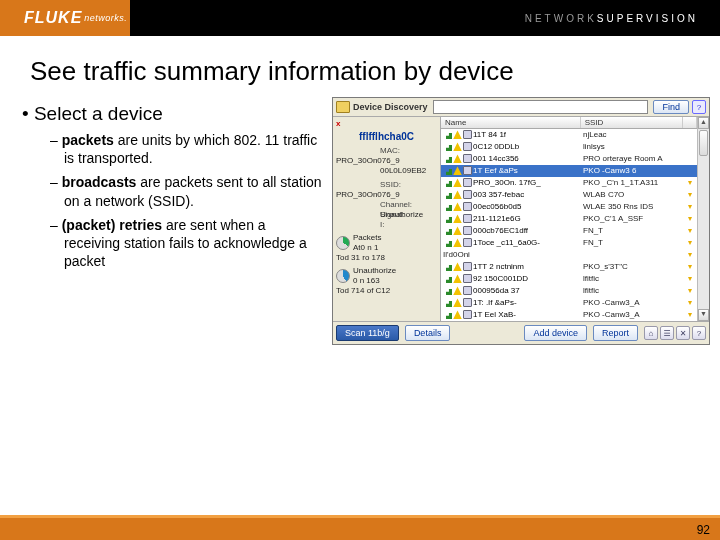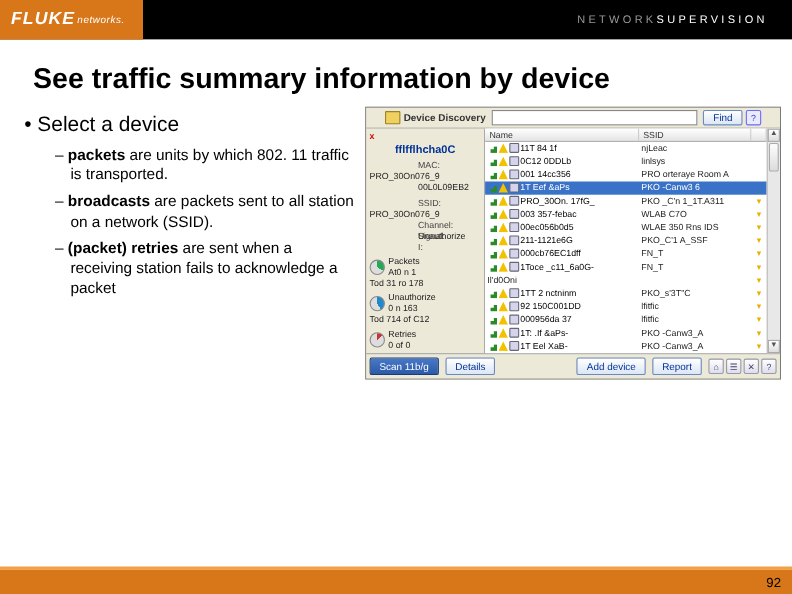--- a/index.html
+++ b/index.html
@@ -1,34 +1,34 @@
 <!DOCTYPE html>
 <html><head>
 <meta charset="utf-8">
 <style>
   * { margin: 0; padding: 0; box-sizing: border-box; }
   body { width: 720px; height: 540px; font-family: Arial, sans-serif; background: #fff; position: relative; overflow: hidden; }
   .topbar { height: 36px; background: #000; display: flex; align-items: stretch; }
-  .logo-box { background: #d8771a; width: 130px; display: flex; align-items: center; padding-left: 10px; position: relative; }
+  .logo-box { background: #d8771a; width: 130px; display: flex; align-items: center; padding-left: 24px; position: relative; }
   .logo-text { color: #fff; font-weight: bold; font-style: italic; font-size: 16px; letter-spacing: 1px; }
   .logo-sub { color: #fff; font-size: 9px; font-style: italic; margin-left: 2px; letter-spacing: 0.5px; }
   .ns { margin-left: auto; display: flex; align-items: center; padding-right: 22px; color: #999; font-size: 10px; letter-spacing: 3px; }
   .ns .sv { color: #fff; }
   .underbar { height: 6px; background: #fff; margin-bottom: 14px; }
-  .title { font-size: 26px; font-weight: bold; padding: 0 30px 10px 30px; color: #000; }
+  .title { font-size: 26px; font-weight: normal; padding: 0 30px 10px 30px; color: #000; }
   .content { display: flex; padding: 0 10px 0 22px; gap: 10px; }
   .left { width: 300px; font-size: 15px; color: #000; }
   .bullet { font-size: 19px; margin: 6px 0 6px 0; }
   .bullet::before { content: "• "; }
   .sub { list-style: none; margin-left: 28px; }
   .sub li { font-size: 14px; margin: 6px 0; text-indent: -14px; padding-left: 14px; line-height: 1.3; }
   .sub li::before { content: "– "; }
   .right { flex: 1; }
   .panel { border: 1px solid #7a7a7a; font-size: 9px; background: #ece9d8; }
-  .panel-top { background: #ece9d8; display: flex; align-items: center; padding: 2px 17px; gap: 3px; border-bottom: 1px solid #aaa; }
+  .panel-top { background: #ece9d8; display: flex; align-items: center; padding: 2px 3px; gap: 3px; border-bottom: 1px solid #aaa; }
   .icon-folder { width: 14px; height: 12px; background: #f0d060; border: 1px solid #a08020; border-radius: 1px; display: inline-block; }
   .panel-title { font-weight: bold; color: #333; }
   .url-box { flex: 1; height: 14px; background: #fff; border: 1px solid #888; margin: 0 2px; }
   .btn-find { background: linear-gradient(#fff,#dce6f5); border: 1px solid #6a8ac0; color: #003399; padding: 1px 8px; font-size: 9px; border-radius: 2px; }
   .help-icon { width: 14px; height: 14px; background: #eaeaff; border: 1px solid #6a6aff; color: #3333cc; display: inline-flex; align-items: center; justify-content: center; font-size: 8px; border-radius: 2px; }
   .panel-body { display: flex; background: #ece9d8; }
   .info-col { width: 108px; border-right: 1px solid #aaa; padding: 2px 3px; font-size: 8px; color: #222; line-height: 1.25; }
   .info-col .x { color: #c00; font-weight: bold; }
   .info-col .big { text-align: center; font-weight: bold; color: #003399; font-size: 10px; margin: 2px 0; }
   .info-row span.k { display: inline-block; width: 36px; color: #444; padding-left: 44px; }
@@ -123,27 +123,20 @@
             </div>
           <div>Tod 31 ro 178</div>
           <div class="chartlet">
               <span class="pie b"></span>
               <div>
                 <div>Unauthorize</div>
                 <div>0 n 163</div>
               </div>
             </div>
           <div>Tod 714 of C12</div>
-          <div class="chartlet">
-              <span class="pie c"></span>
-              <div>
-                <div>Retries</div>
-                <div>0 of 0</div>
-              </div>
-            </div>
         </div>
         <div class="list-col">
           <div class="tbl">
             <div class="hdr">
               <div class="col-name">Name</div>
               <div class="col-ssid">SSID</div>
               <div class="col-ar"></div>
             </div>
             <div id="rows">
                 <div class="row">

